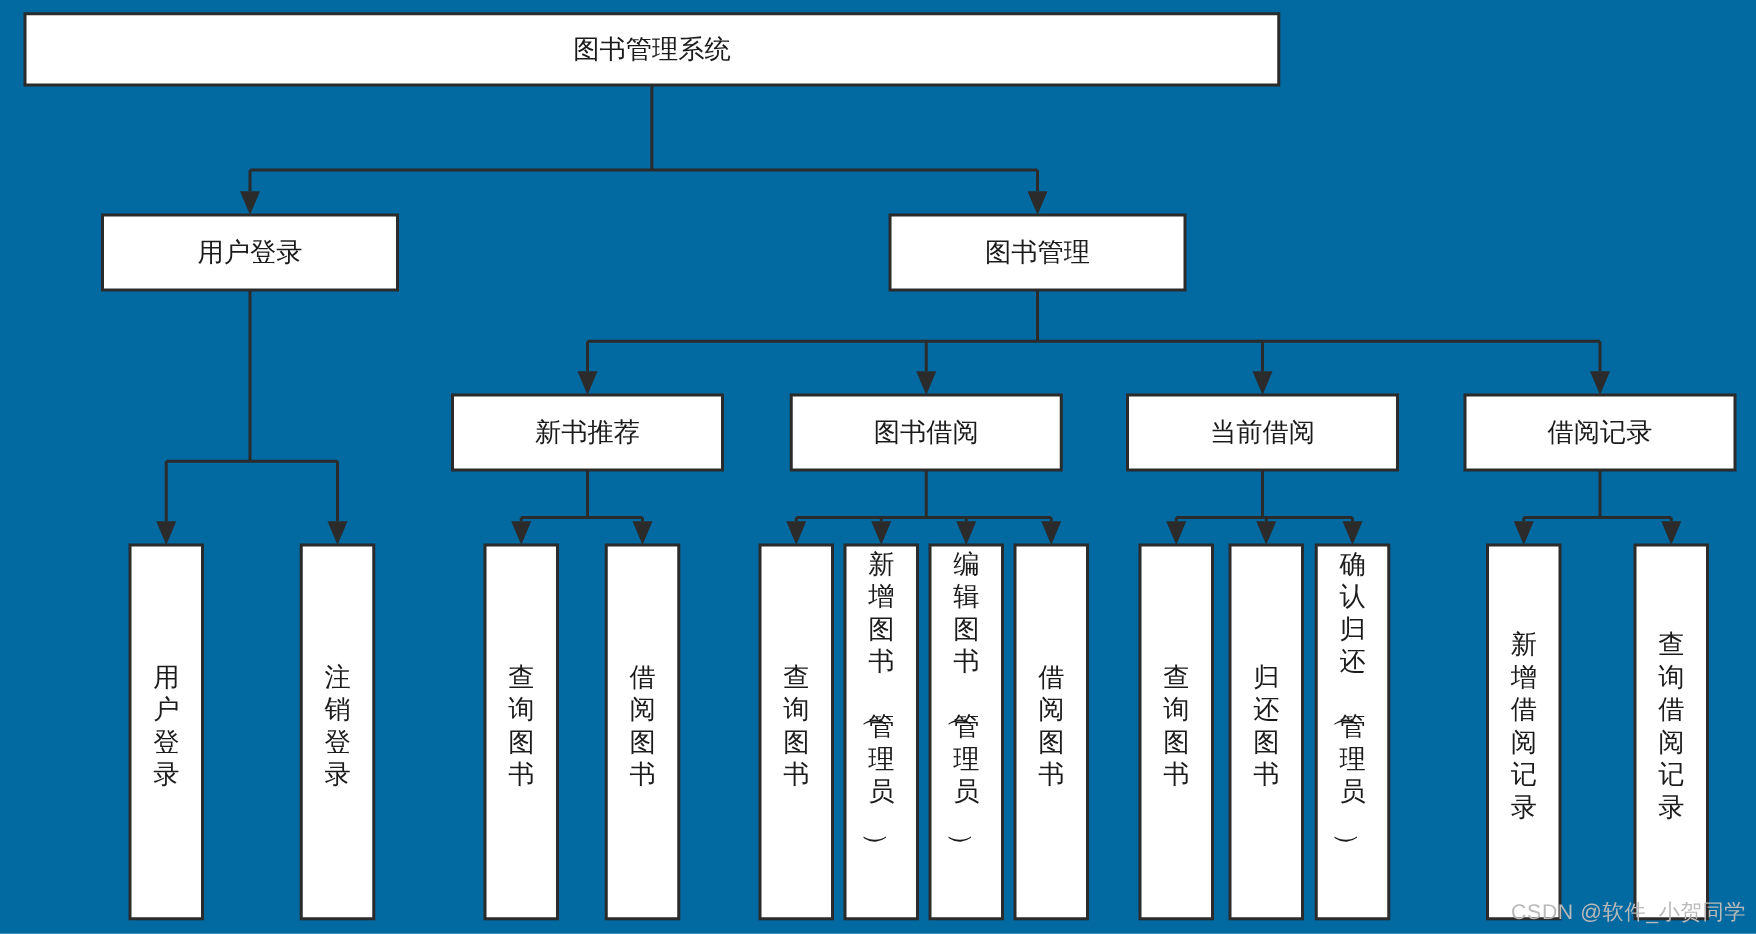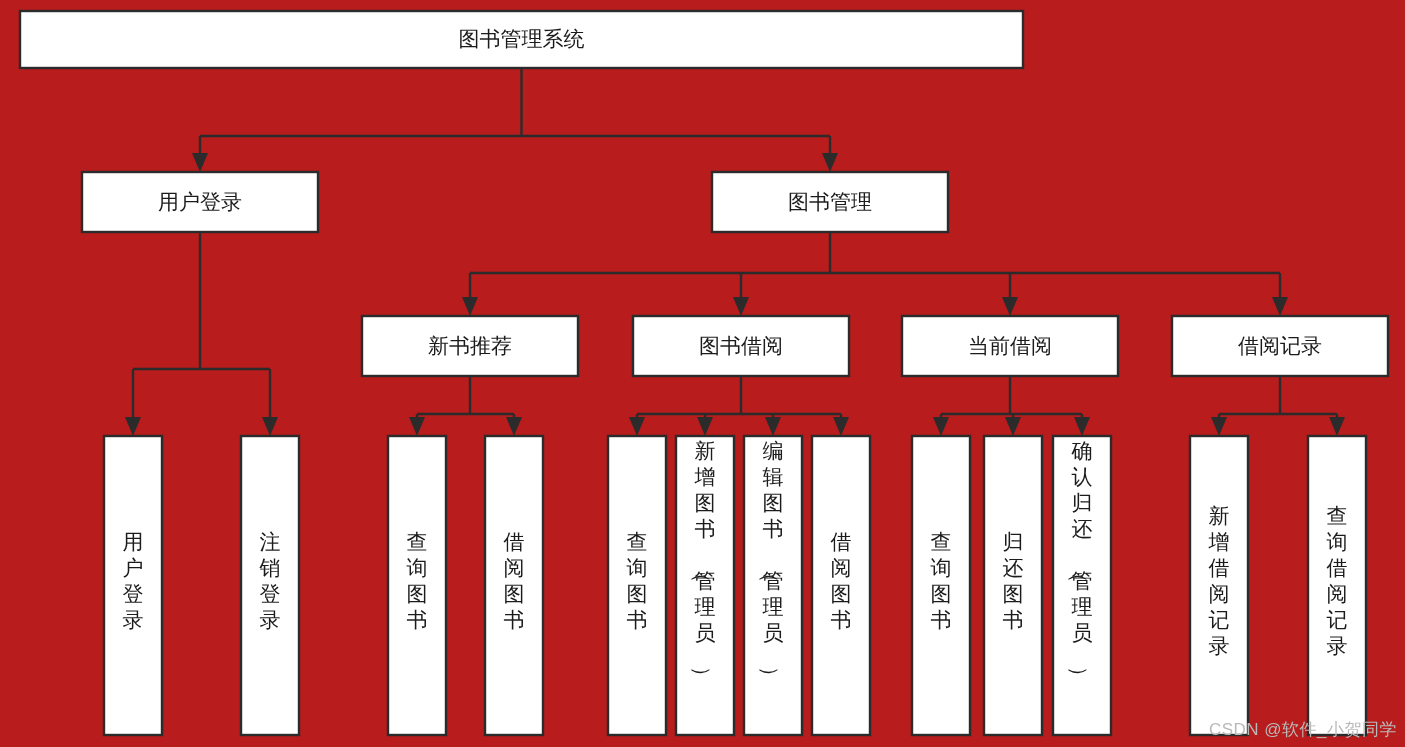--- a/index.html
+++ b/index.html
@@ -10,21 +10,21 @@
   body {
     width: 1405px;
     height: 747px;
     font-family: "Liberation Sans", "DejaVu Sans", sans-serif;
     overflow: hidden;
   }
   #diagram-root {
     position: relative;
     width: 1405px;
     height: 747px;
-    background: #b91c1c;
+    background: #0369a1;
   }
   svg#flow-svg {
     position: absolute;
     left: 0;
     top: 0;
     width: 1405px;
     height: 747px;
   }
   .node-box {
     fill: #ffffff;

